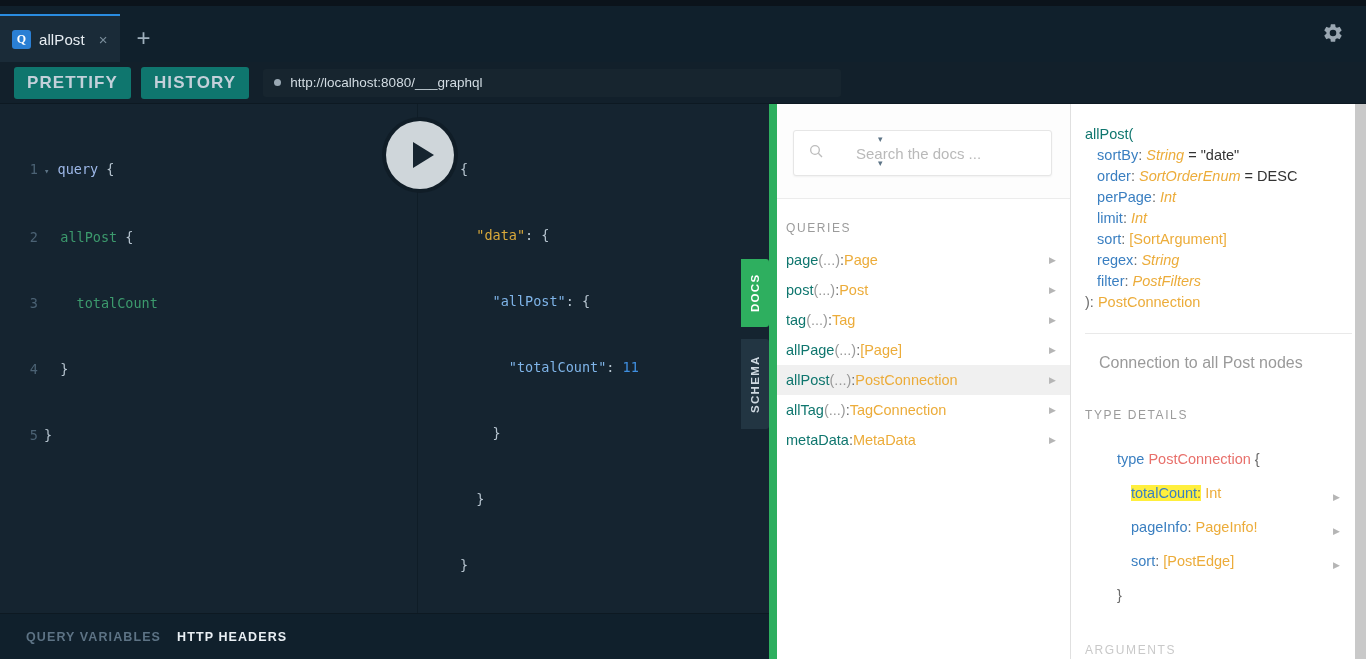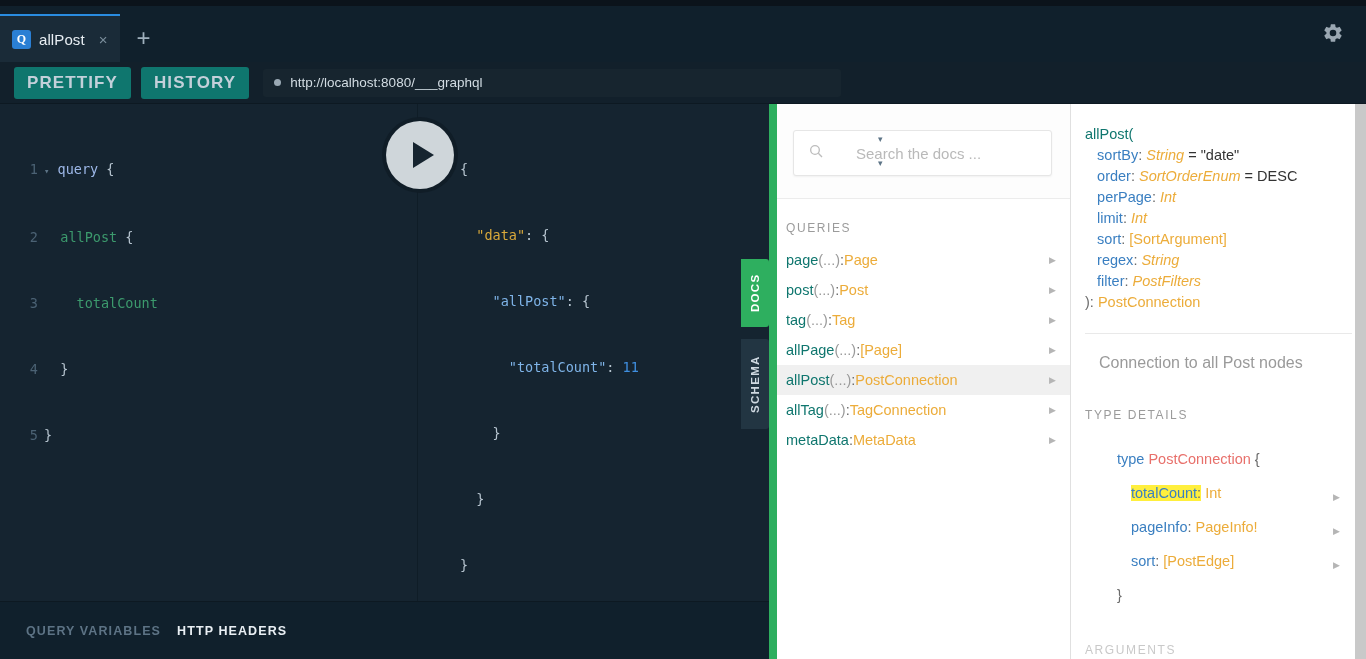--- a/index.html
+++ b/index.html
@@ -197,21 +197,21 @@
   .td-ftype { color: #ecac3a; }
   .hl { background: #ffef3d; }
   .td-caret { position: absolute; right: 26px; top: 11px; color: #b5b5b5; font-size: 9px; }
   .args-head { color: #c9c9c9; font-size: 12px; letter-spacing: 1.6px; padding-top: 28px; }
   .scrollbar { position: absolute; right: 0; top: 0; bottom: 0; width: 11px; background: #ffffff; }
   .scrollthumb { position: absolute; right: 0; top: 0; width: 11px; height: 560px; background: #c9c9c9; }
 
   
   .bottombar {
     position: absolute; left: 0; bottom: 0;
-    width: 769px; height: 58px;
+    width: 769px; height: 46px;
     background: #10202c;
     display: flex; align-items: center; gap: 16px;
     padding: 0 26px;
     border-top: 1px solid #0d1922;
     z-index: 16;
   }
   .bb {
     font-size: 12.5px; letter-spacing: 1.1px; font-weight: bold;
   }
   .bb.dim { color: #5d7385; }

